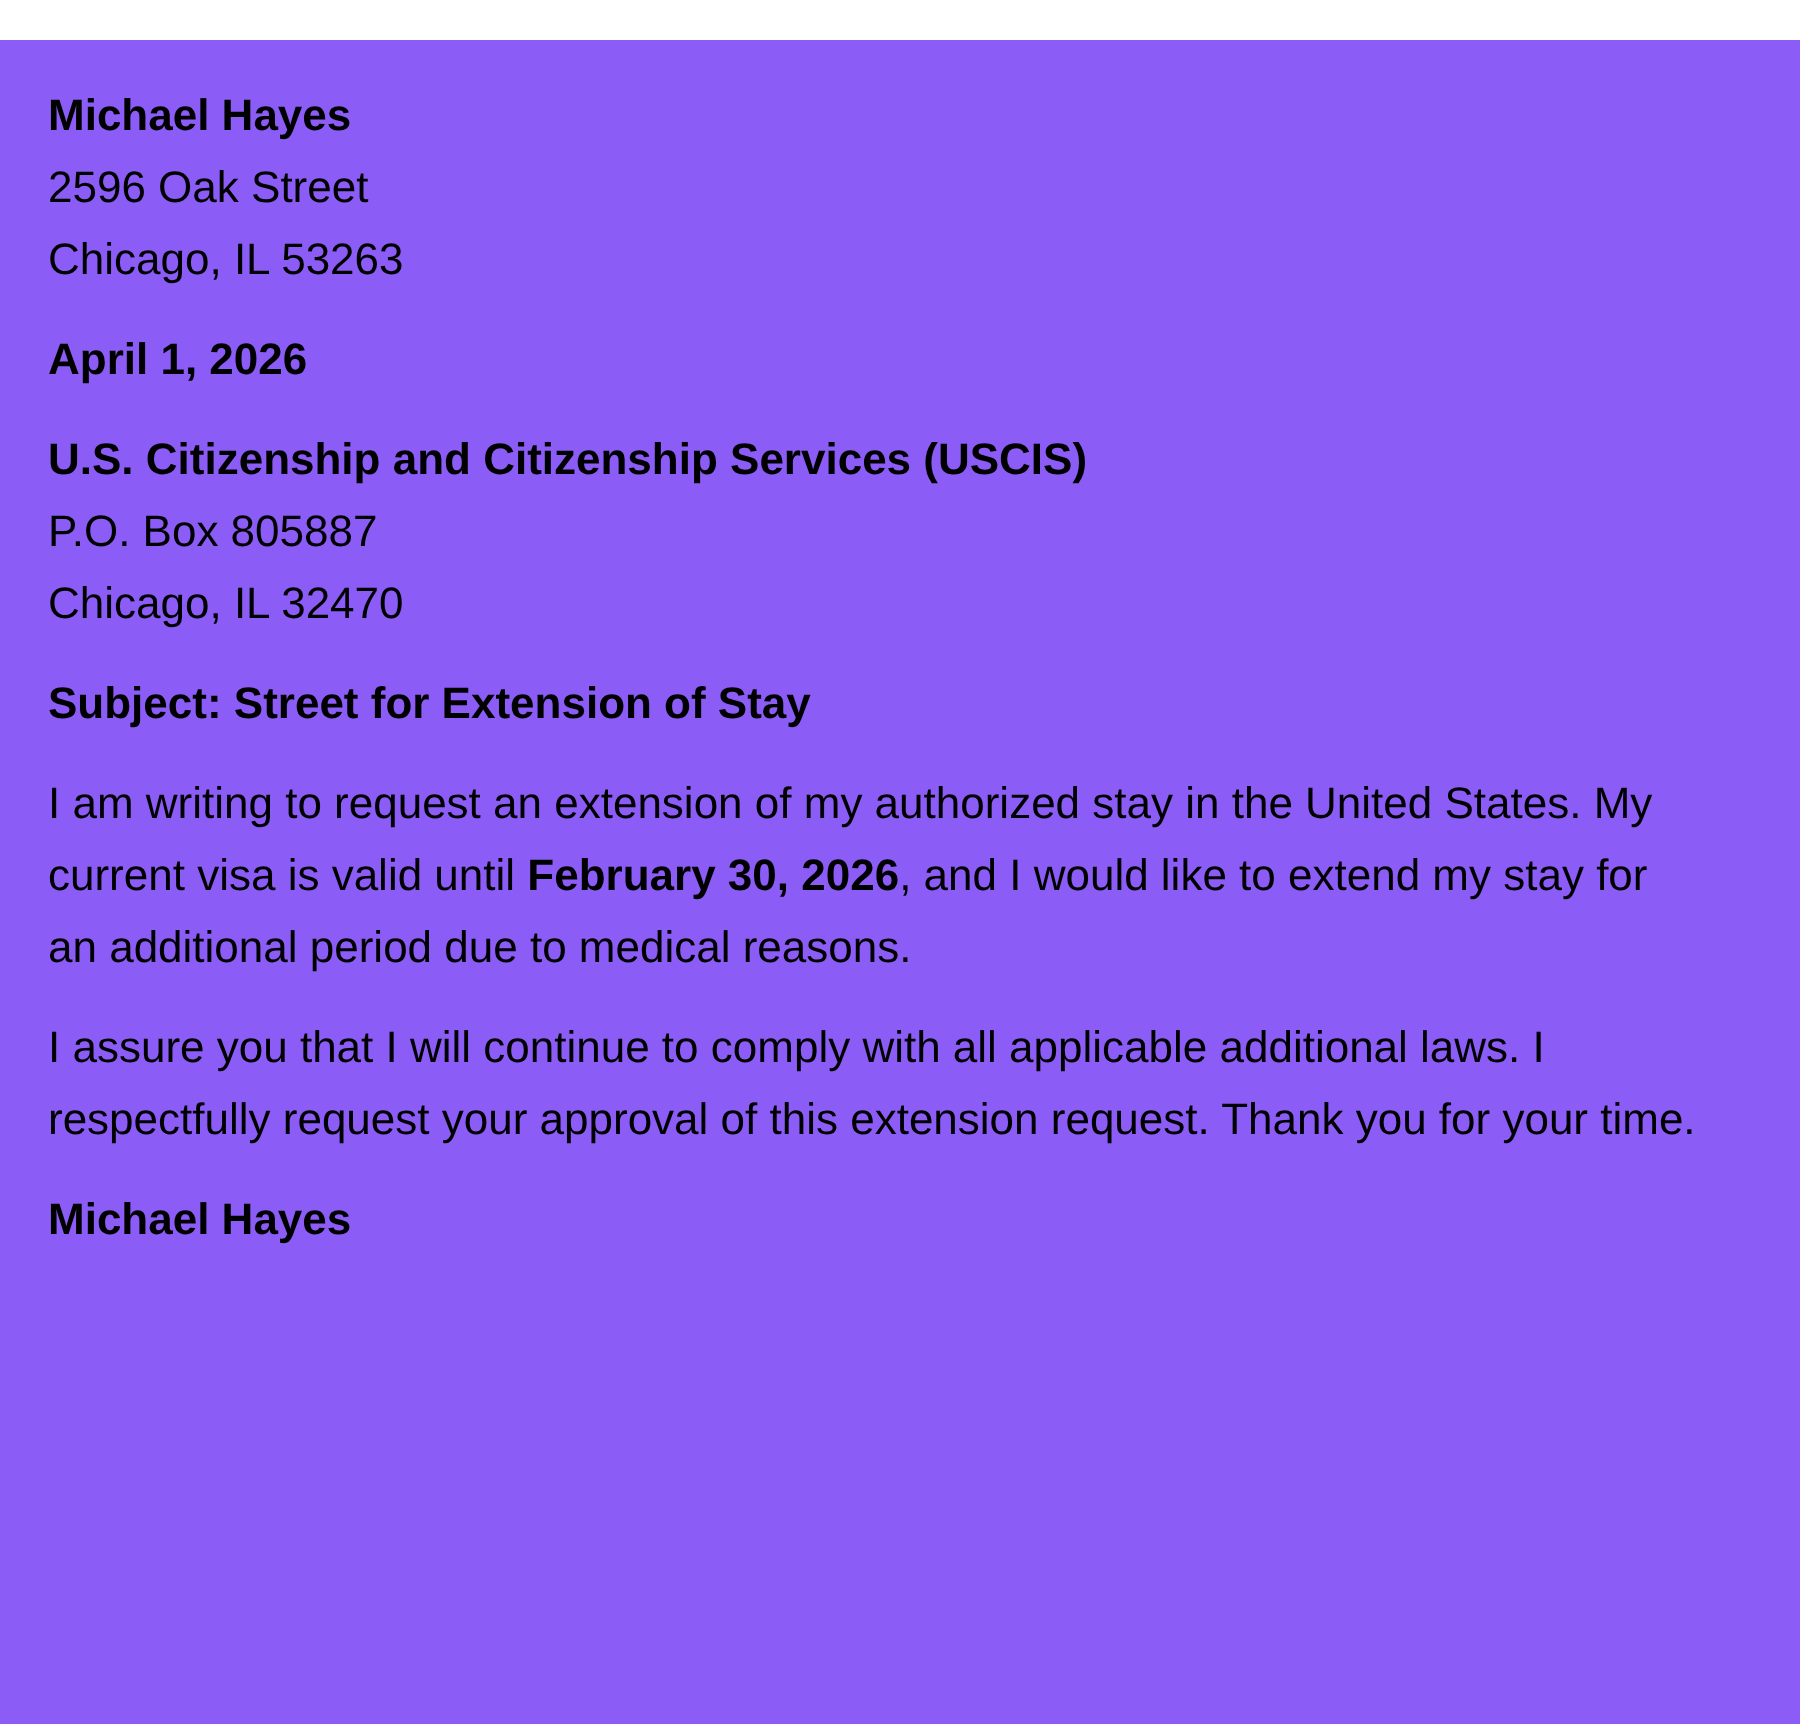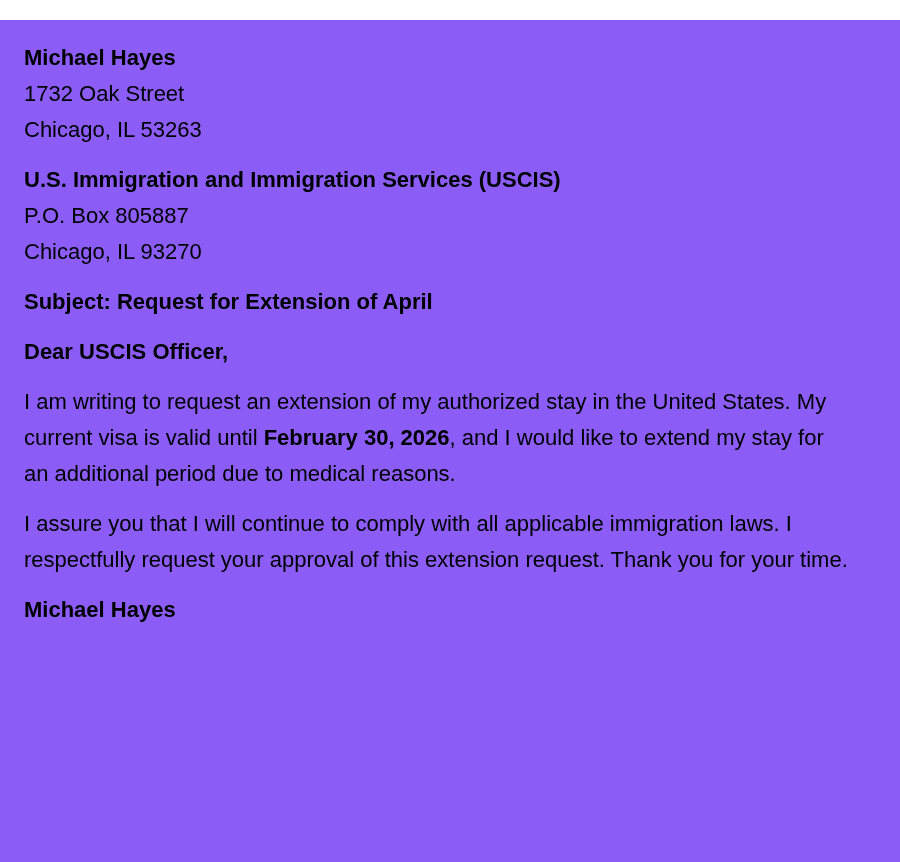--- a/index.html
+++ b/index.html
@@ -36,41 +36,41 @@
     margin: 0 0 14px 0;
   }
 </style>
 </head>
 <body>
 
 <div class="letter-page">
 
   <div class="block">
     <span class="line bold">Michael Hayes</span>
-    <span class="line">1732 Oak Street</span>
+    <span class="line">2596 Oak Street</span>
     <span class="line">Chicago, IL 53263</span>
   </div>
 
-
   <div class="block">
-    <span class="line bold">U.S. Immigration and Immigration Services (USCIS)</span>
-    <span class="line">P.O. Box 805887</span>
-    <span class="line">Chicago, IL 93270</span>
+    <span class="line bold">April 1, 2026</span>
   </div>
 
   <div class="block">
-    <span class="line bold">Subject: Request for Extension of April</span>
+    <span class="line bold">U.S. Citizenship and Citizenship Services (USCIS)</span>
+    <span class="line">P.O. Box 805887</span>
+    <span class="line">Chicago, IL 32470</span>
   </div>
 
   <div class="block">
-    <span class="line bold">Dear USCIS Officer,</span>
+    <span class="line bold">Subject: Street for Extension of Stay</span>
   </div>
+
 
   <p class="body-paragraph"><span>I am writing to request an extension of my authorized stay in the United States. My current visa is valid until </span><span class="bold">February 30, 2026</span><span>, and I would like to extend my stay for an additional period due to medical reasons.</span></p>
 
 
-  <p class="body-paragraph">I assure you that I will continue to comply with all applicable immigration laws. I respectfully request your approval of this extension request. Thank you for your time.</p>
+  <p class="body-paragraph">I assure you that I will continue to comply with all applicable additional laws. I respectfully request your approval of this extension request. Thank you for your time.</p>
 
   <div class="block">
     <span class="line bold">Michael Hayes</span>
   </div>
 
 </div>
 
 </body></html>

